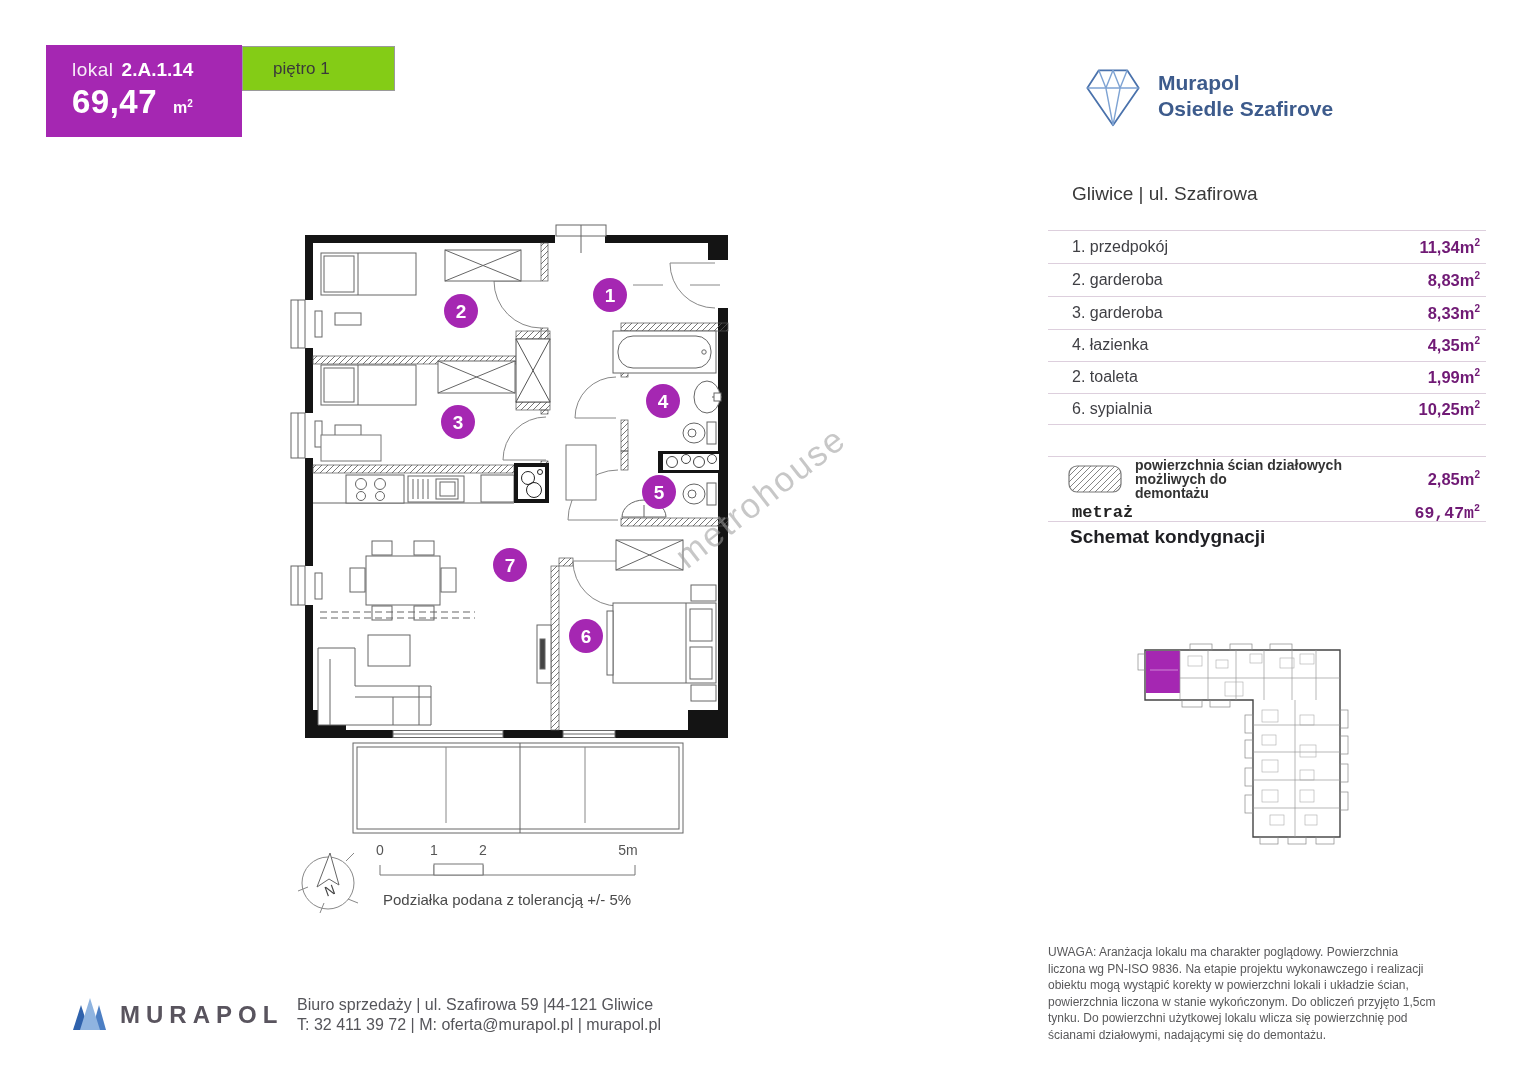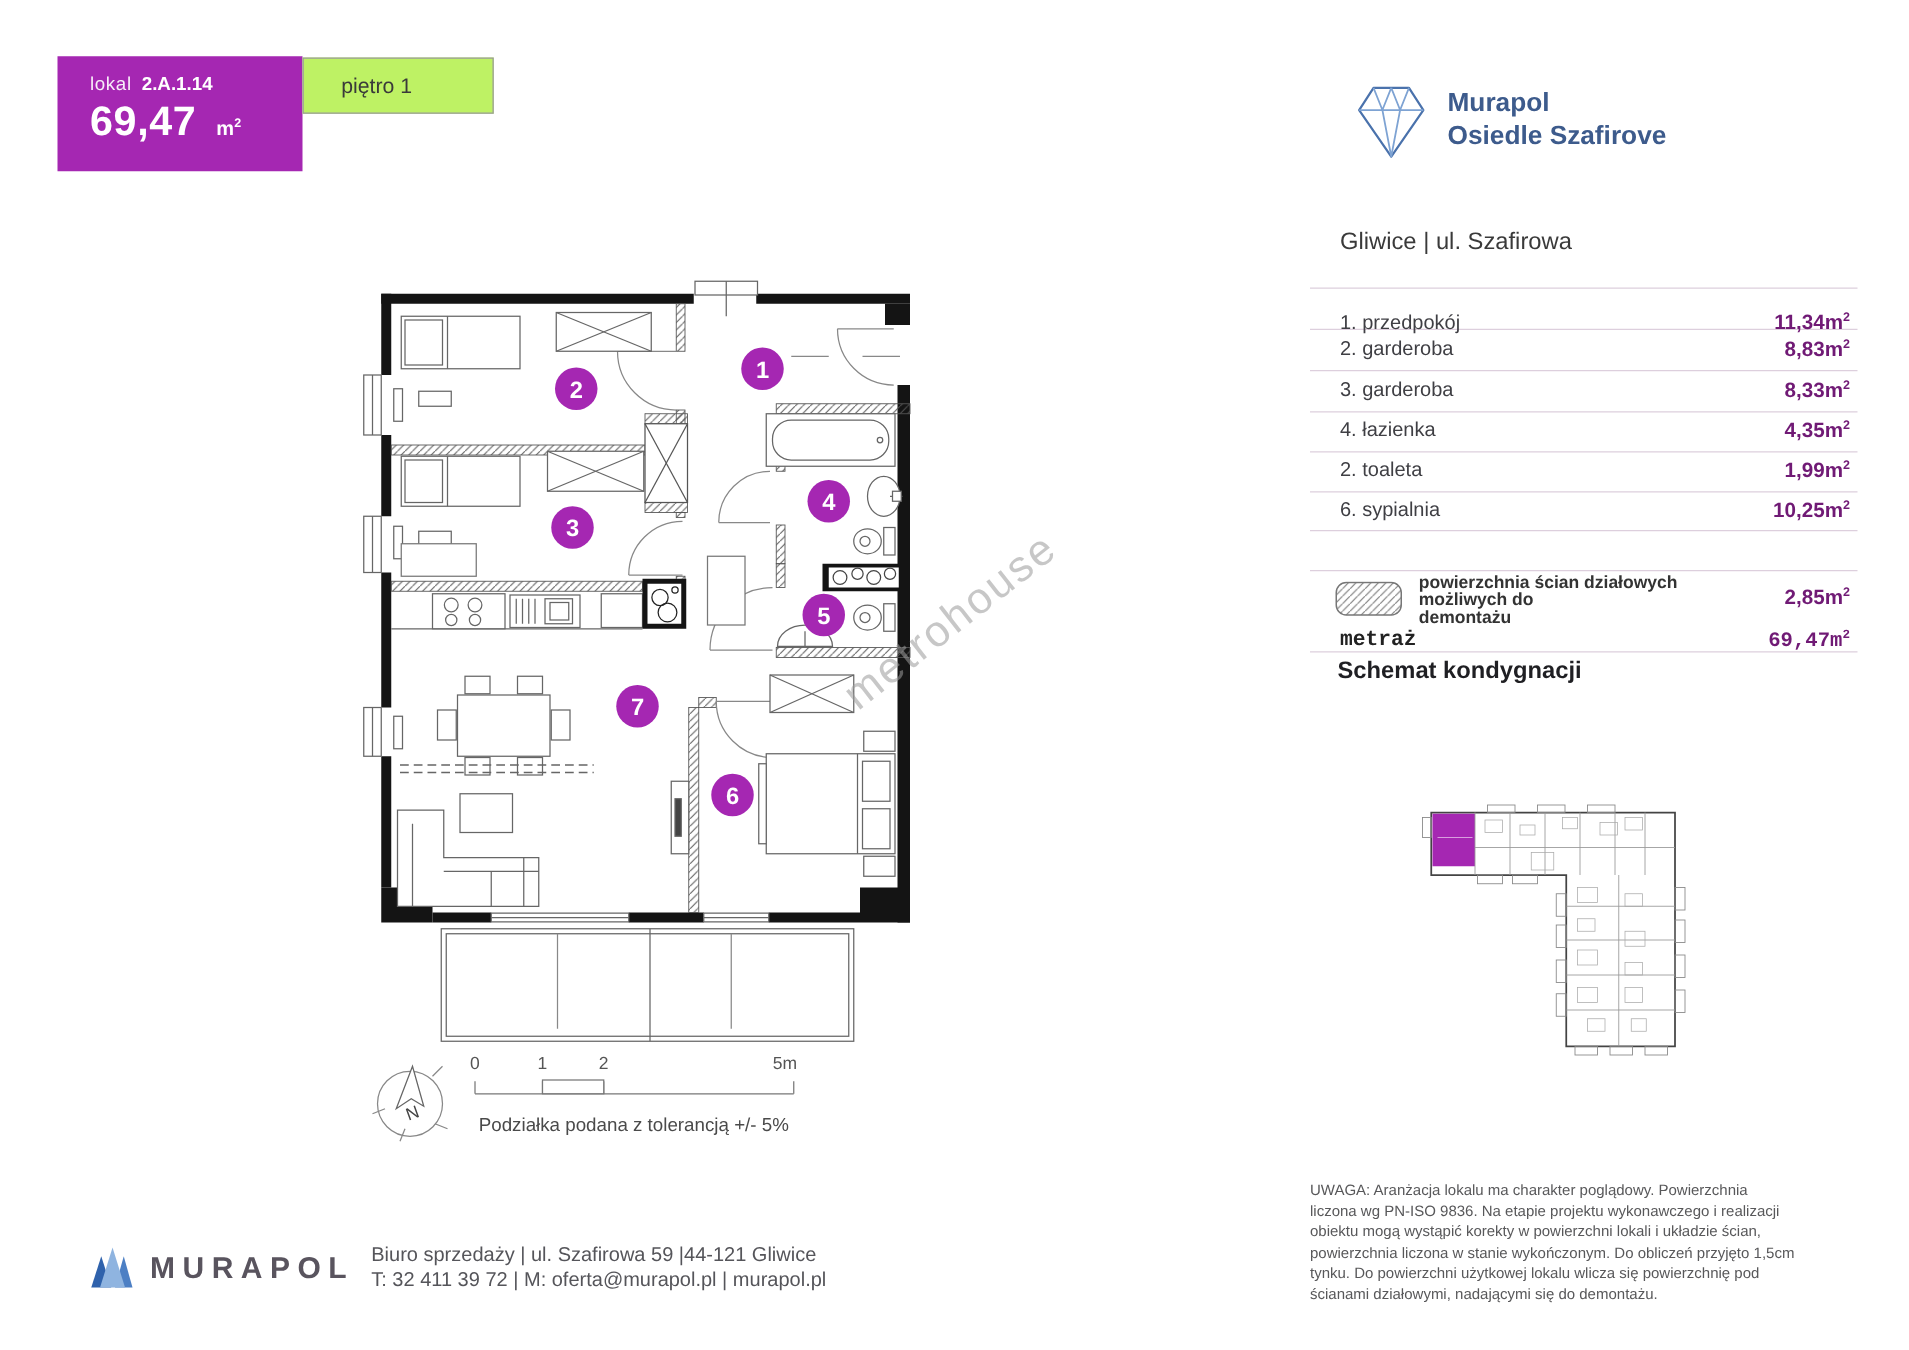--- a/index.html
+++ b/index.html
@@ -3,30 +3,30 @@
 <meta charset="utf-8">
 <style>
   * { margin:0; padding:0; box-sizing:border-box; }
   html,body { background:#ffffff; }
   body { font-family:"Liberation Sans", sans-serif; }
   .page { position:relative; width:1527px; height:1080px; background:#fff; overflow:hidden; }
 
   
   .unit-box { position:absolute; left:46px; top:45px; width:196px; height:92px;
               background:#a527b2; color:#fff; padding:14px 0 0 26px; }
-  .unit-line1 { font-size:15px; }
+  .unit-line1 { font-size:19px; }
   .lokal-label { font-weight:300; opacity:.92; letter-spacing:.5px; }
   .lokal-number { font-weight:700; margin-left:8px; }
   .unit-line2 { margin-top:2px; }
   .unit-area { font-size:33px; font-weight:700; letter-spacing:.5px; }
   .unit-area-unit { font-size:16px; font-weight:700; margin-left:16px; }
   .unit-area-unit sup { font-size:10px; }
   .unit-cells { position:absolute; left:242px; top:46px; width:153px; }
   .unit-cell { width:153px; height:45px; border:1px solid #9a9a9a; display:flex;
-               align-items:center; padding-left:30px; font-size:17px; color:#3a3a3a; background:#bef264; }
+               align-items:center; padding-left:30px; font-size:17px; color:#3a3a3a; background:#84cc16; }
   .unit-cell + .unit-cell { margin-top:-1px; }
 
   
   .brand { position:absolute; left:1082px; top:58px; display:flex; }
   .brand-text { margin-left:14px; padding-top:12px; color:#3d5b8c; font-size:21px;
                 font-weight:600; line-height:26px; }
   .location { position:absolute; left:1072px; top:183px; font-size:19px; color:#3a3a3a; }
 
   
   .sep { position:absolute; left:1048px; width:438px; height:1px; background:#ddcfdd; }
@@ -102,21 +102,21 @@
   <div class="sep" style="top:230px"></div>
   <div class="sep" style="top:263px"></div>
   <div class="sep" style="top:296px"></div>
   <div class="sep" style="top:329px"></div>
   <div class="sep" style="top:361px"></div>
   <div class="sep" style="top:393px"></div>
   <div class="sep" style="top:424px"></div>
   <div class="sep" style="top:456px"></div>
   <div class="sep" style="top:521px"></div>
 
-  <div class="trow" style="top:242px;height:33px">
+  <div class="trow" style="top:230px;height:33px">
     <span class="tlabel">1. przedpokój</span>
     <span class="tval"><span>11,34</span><span>m</span><sup>2</sup></span>
   </div>
   <div class="trow" style="top:263px;height:33px">
     <span class="tlabel">2. garderoba</span>
     <span class="tval"><span>8,83</span><span>m</span><sup>2</sup></span>
   </div>
   <div class="trow" style="top:296px;height:33px">
     <span class="tlabel">3. garderoba</span>
     <span class="tval"><span>8,33</span><span>m</span><sup>2</sup></span>

